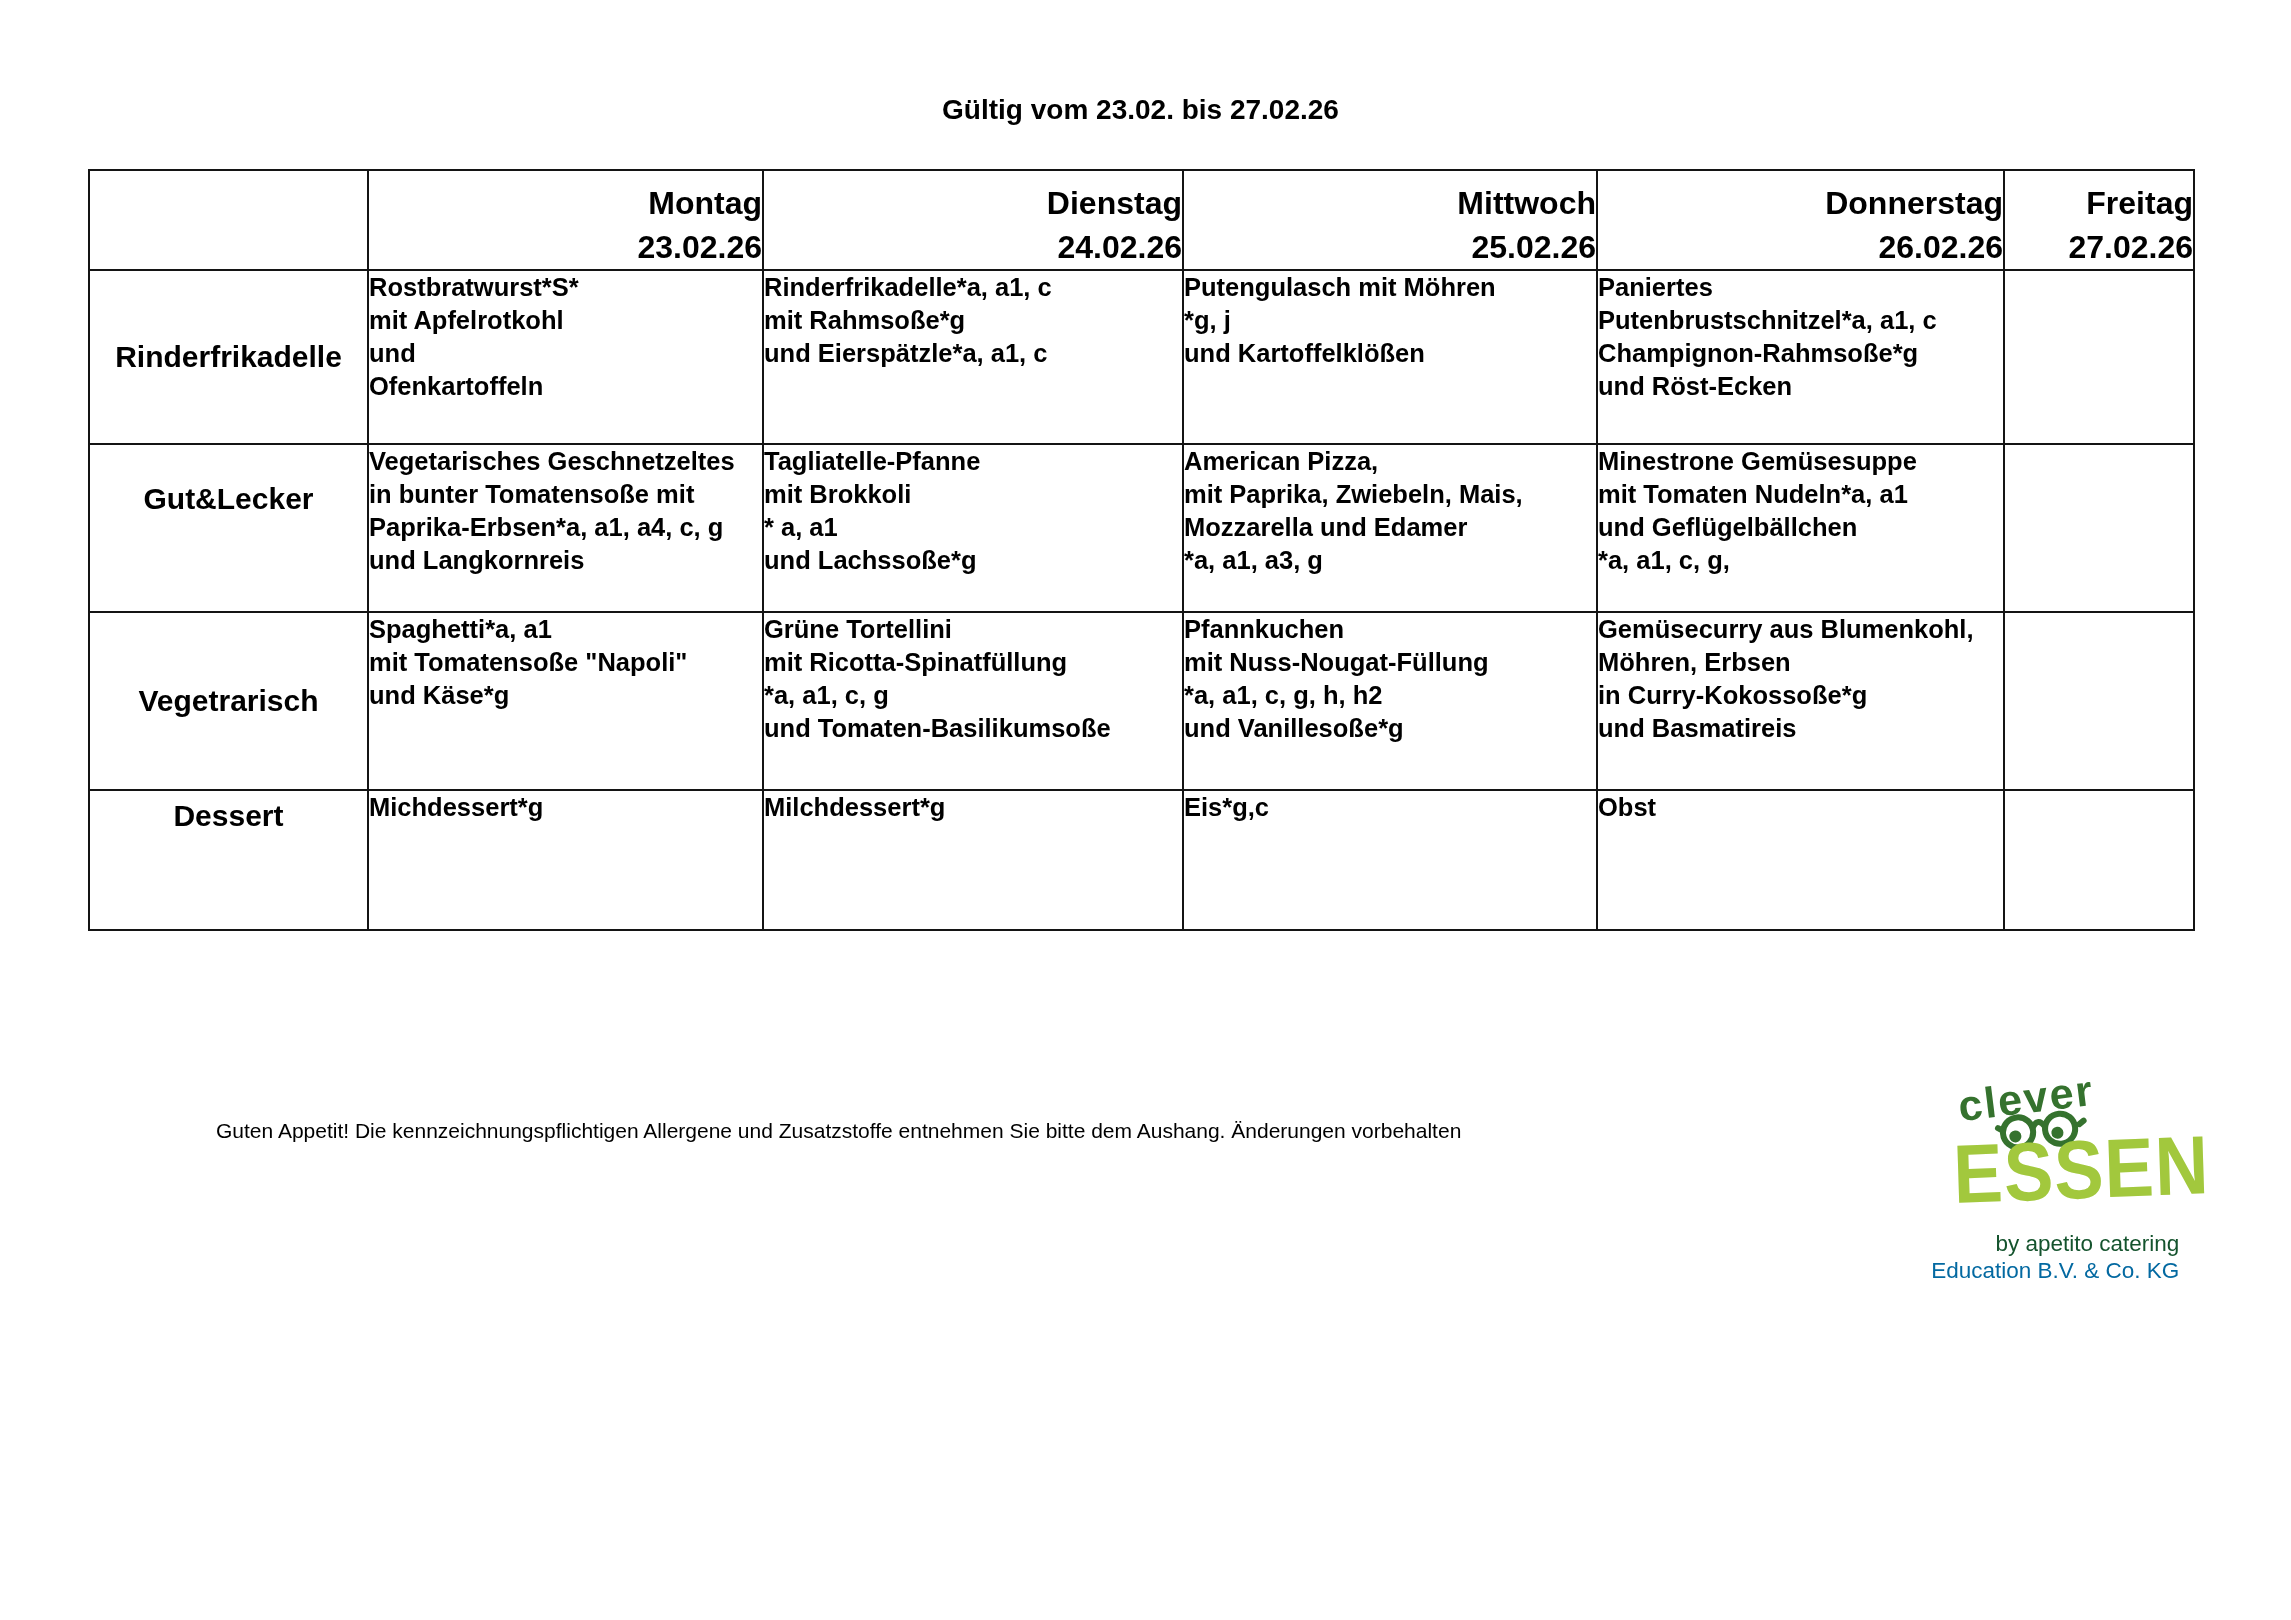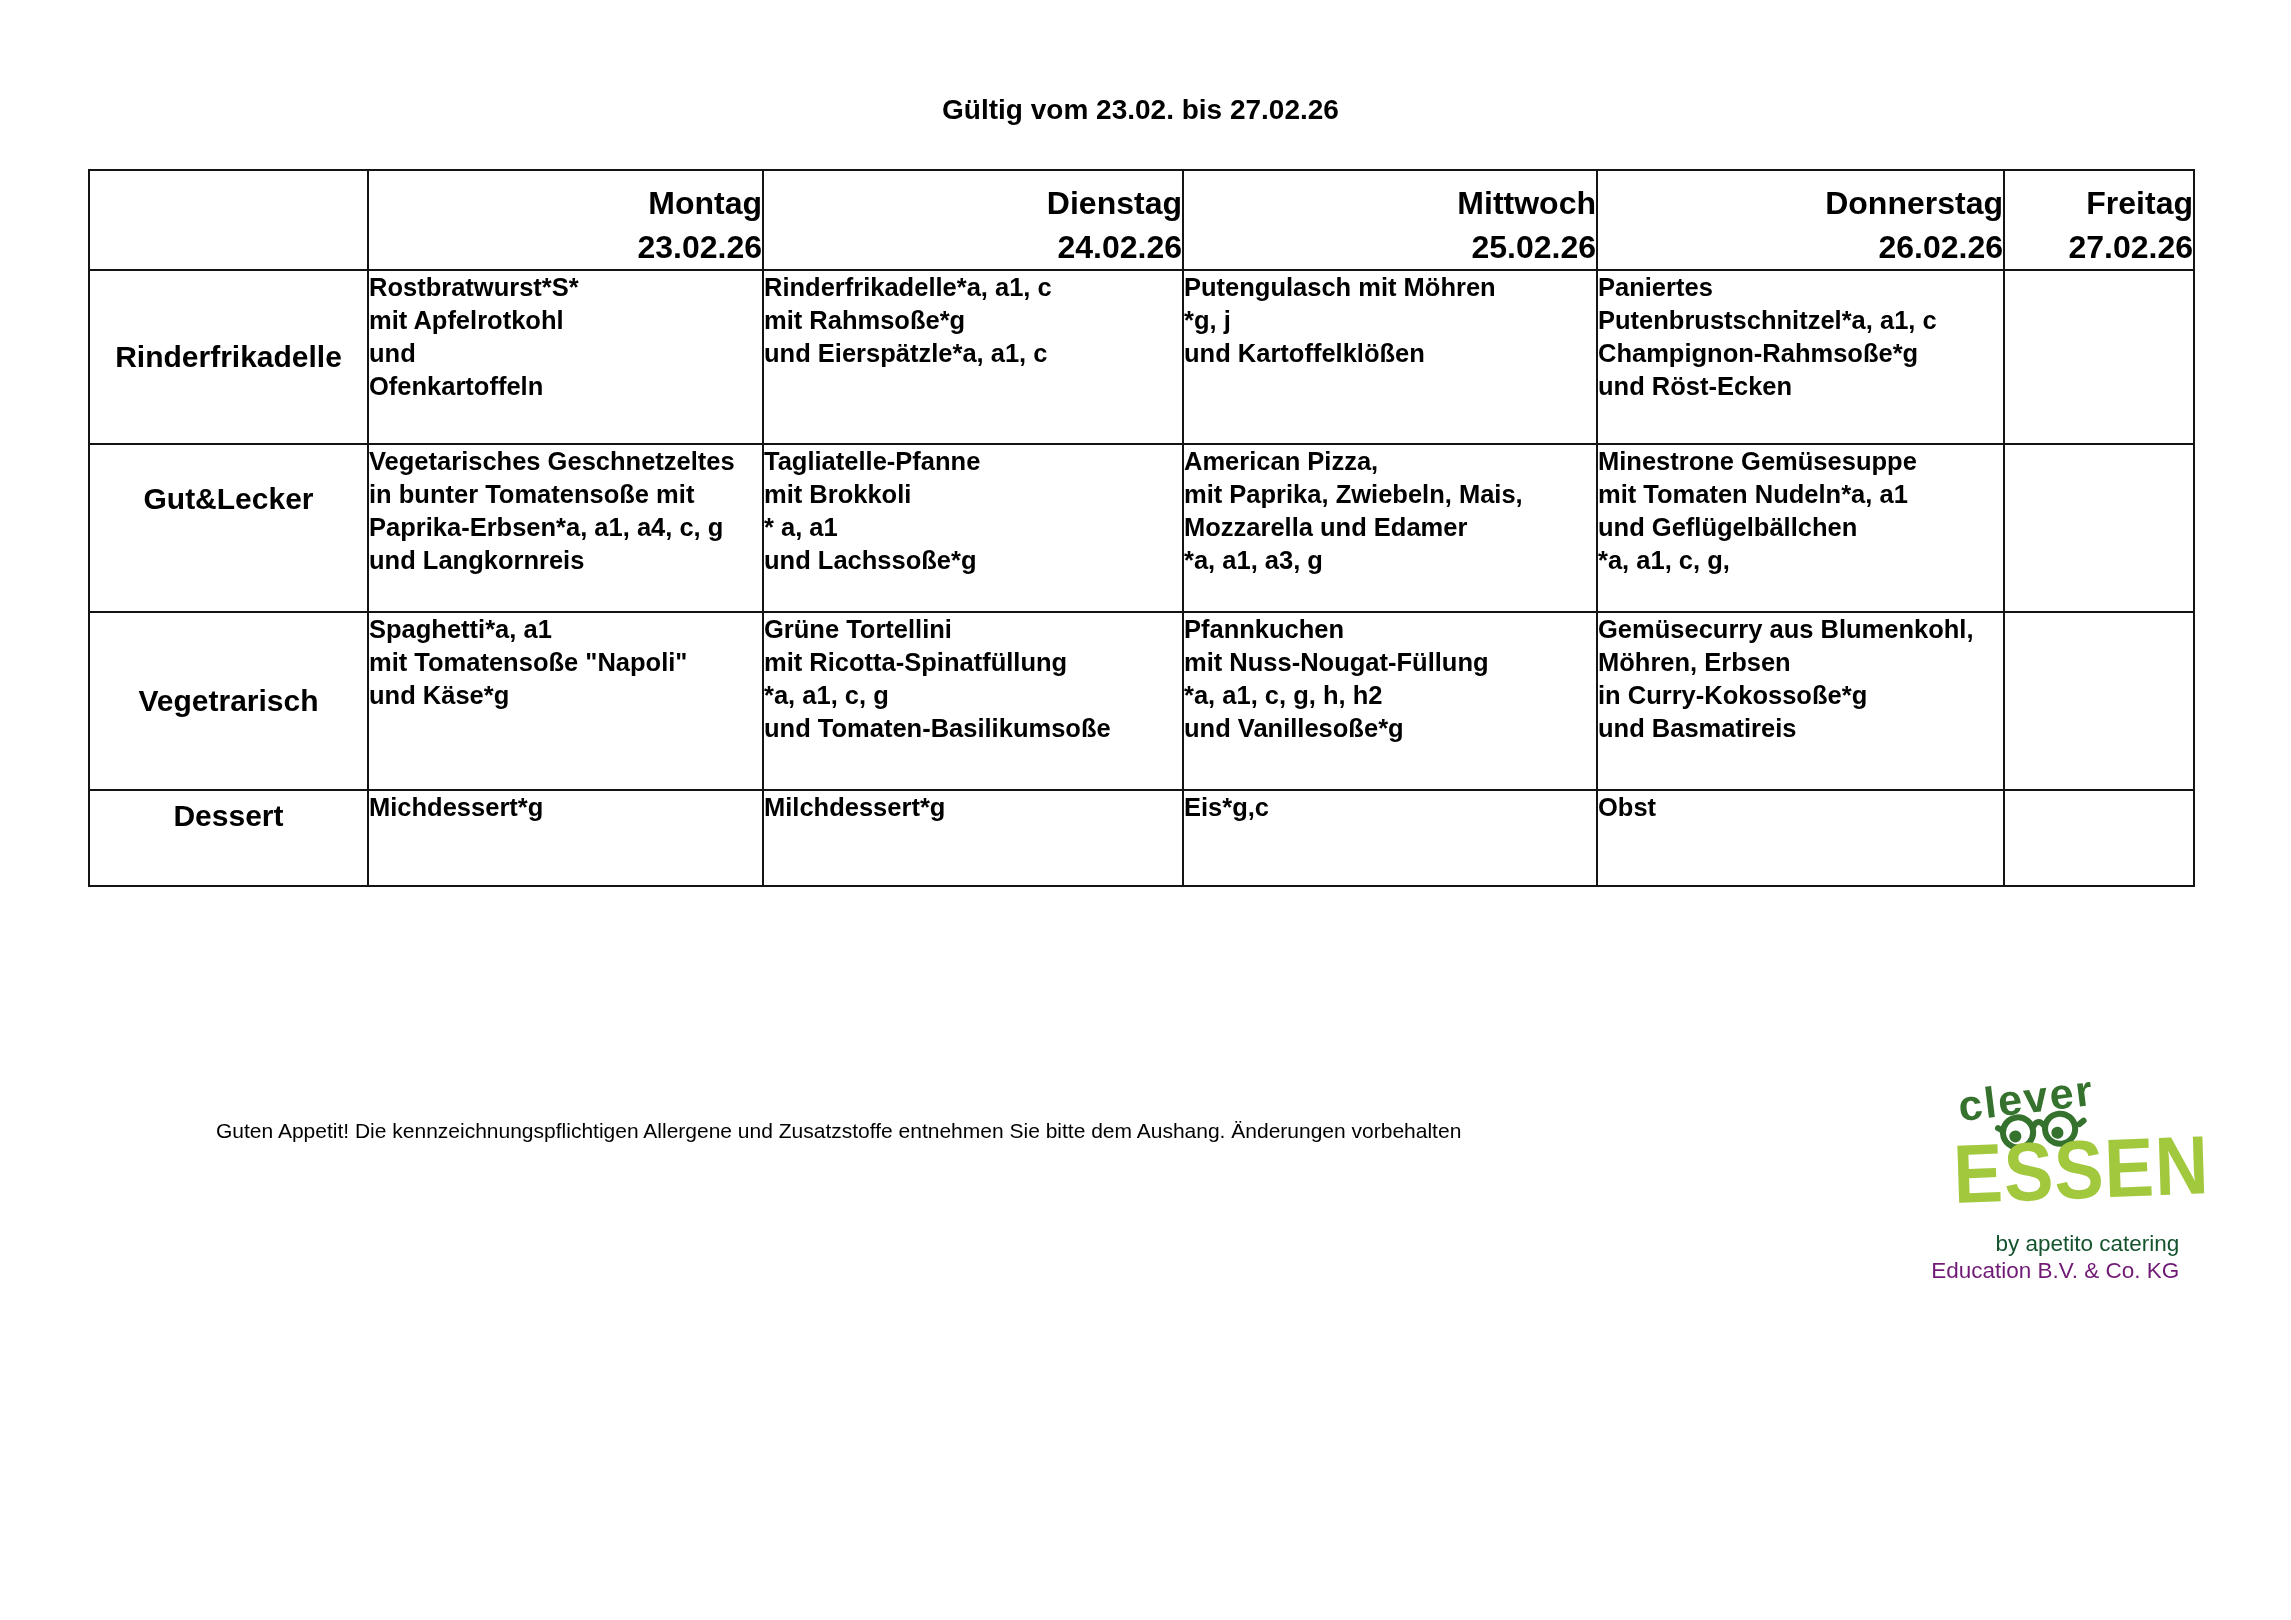--- a/index.html
+++ b/index.html
@@ -38,21 +38,21 @@
   table.menu th,table.menu td{
     border:2px solid #141414;
     padding:0;
     font-weight:bold;
   }
   tr.hdr{height:99px;}
   tr.hdr th{vertical-align:top;padding-top:9.8px;font-size:32px;line-height:44px;text-align:right;}
   tr.row0{height:174px;}
   tr.row1{height:168px;}
   tr.row2{height:178px;}
-  tr.row3{height:96px;}
+  tr.row3{height:140px;}
   th.cat{font-size:30px;text-align:center;}
   tr.row0 th.cat{vertical-align:middle;}
   tr.row1 th.cat{vertical-align:top;padding-top:37px;}
   tr.row2 th.cat{vertical-align:middle;}
   tr.row3 th.cat{vertical-align:top;padding-top:7.8px;}
   td.meal{
     vertical-align:top;
     text-align:left;
     font-size:25.5px;line-height:33px;
     padding-top:7.8px;
@@ -252,16 +252,16 @@
           <path d="M118 24 L124 20"></path>
         </g>
         <g fill="currentColor" stroke="none">
           <circle cx="32" cy="33" r="8"></circle>
           <circle cx="88" cy="33" r="8"></circle>
         </g>
       </svg>
     </div>
     <div class="logo-essen" style="color: rgb(162, 200, 61);">ESSEN</div>
     <div class="logo-byline1" style="color: #14532d;">by apetito catering</div>
-    <div class="logo-byline2" style="color: #701a75;">Education B.V. &amp; Co. KG</div>
+    <div class="logo-byline2" style="color: #0369a1;">Education B.V. &amp; Co. KG</div>
   </div>
 </div>
 
 
 </body></html>

